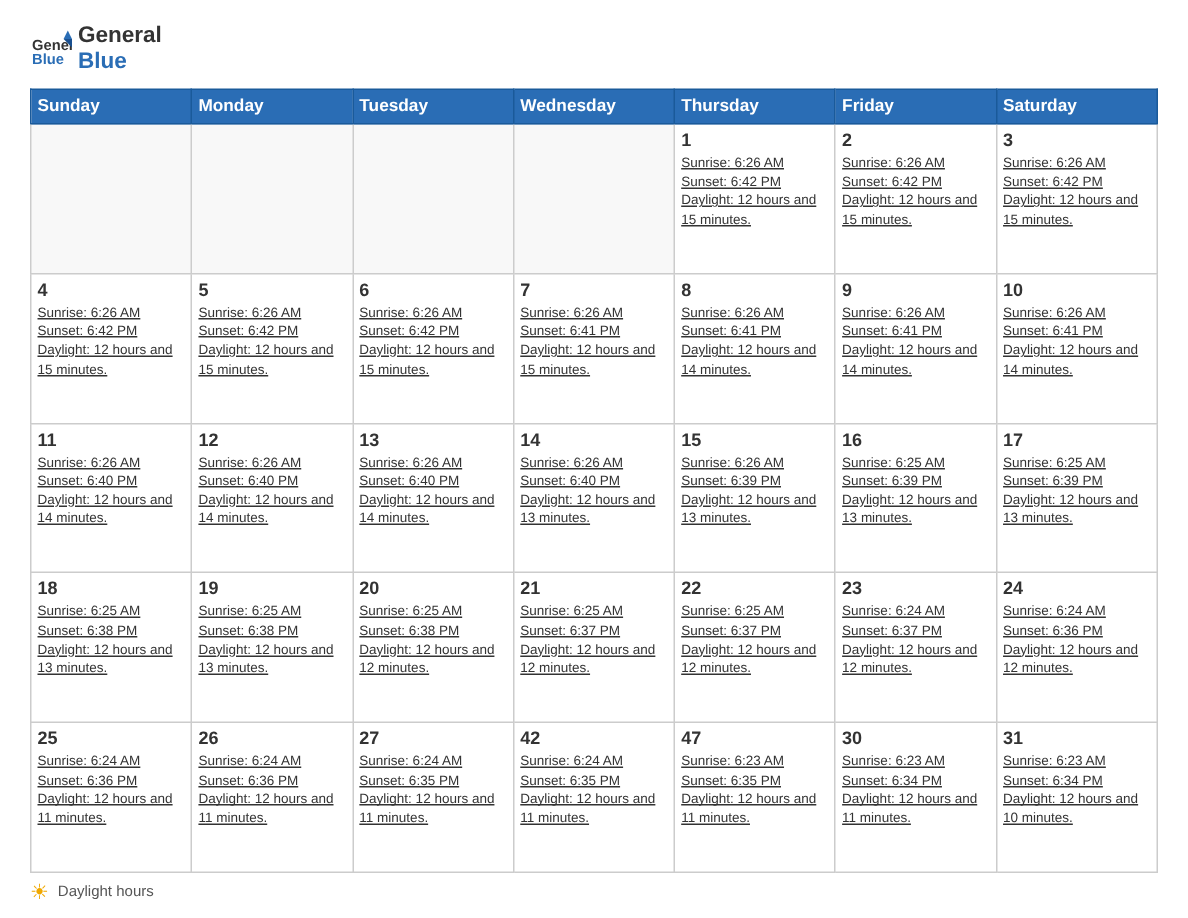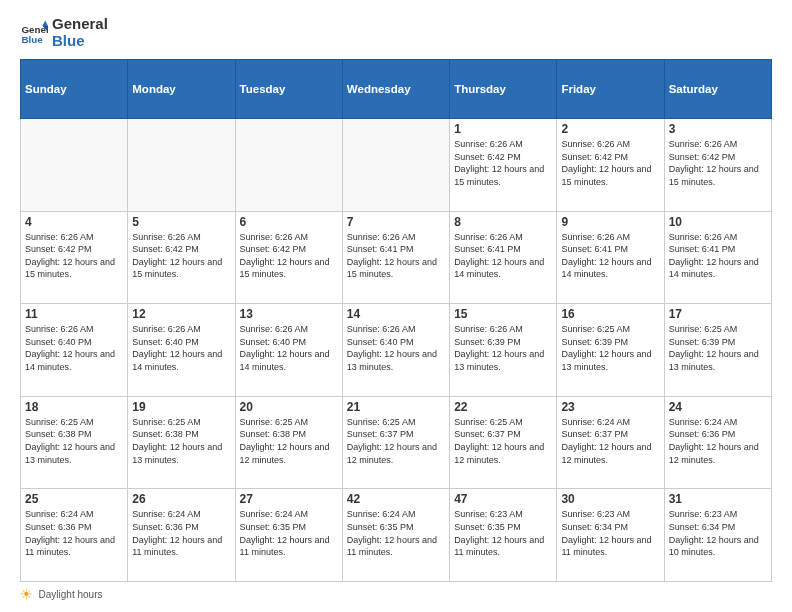--- a/index.html
+++ b/index.html
@@ -49,21 +49,21 @@
       flex: 1;
       border-collapse: collapse;
       width: 100%;
       table-layout: fixed;
     }
     .calendar thead tr th {
       background: #2a6db5;
       color: #fff;
       font-size: 11.5px;
       font-weight: bold;
-      padding: 23px 4px;
+      padding: 5px 4px;
       border: 1px solid #1a5a9a;
       text-align: left;
     }
     .calendar tbody tr td {
       border: 1px solid #ccc;
       vertical-align: top;
       padding: 3px 4px;
       font-size: 9.5px;
       color: #333;
       background: #fff;
@@ -79,20 +79,21 @@
       font-size: 12px;
       font-weight: bold;
       color: #333;
       display: block;
       margin-bottom: 2px;
     }
     .day-info {
       font-size: 9px;
       color: #333;
       line-height: 1.4;
+      text-decoration: underline;
     }
     .footer {
       margin-top: 4px;
       font-size: 10px;
       color: #555;
       display: flex;
       align-items: center;
       gap: 6px;
     }
     .sun-icon {

